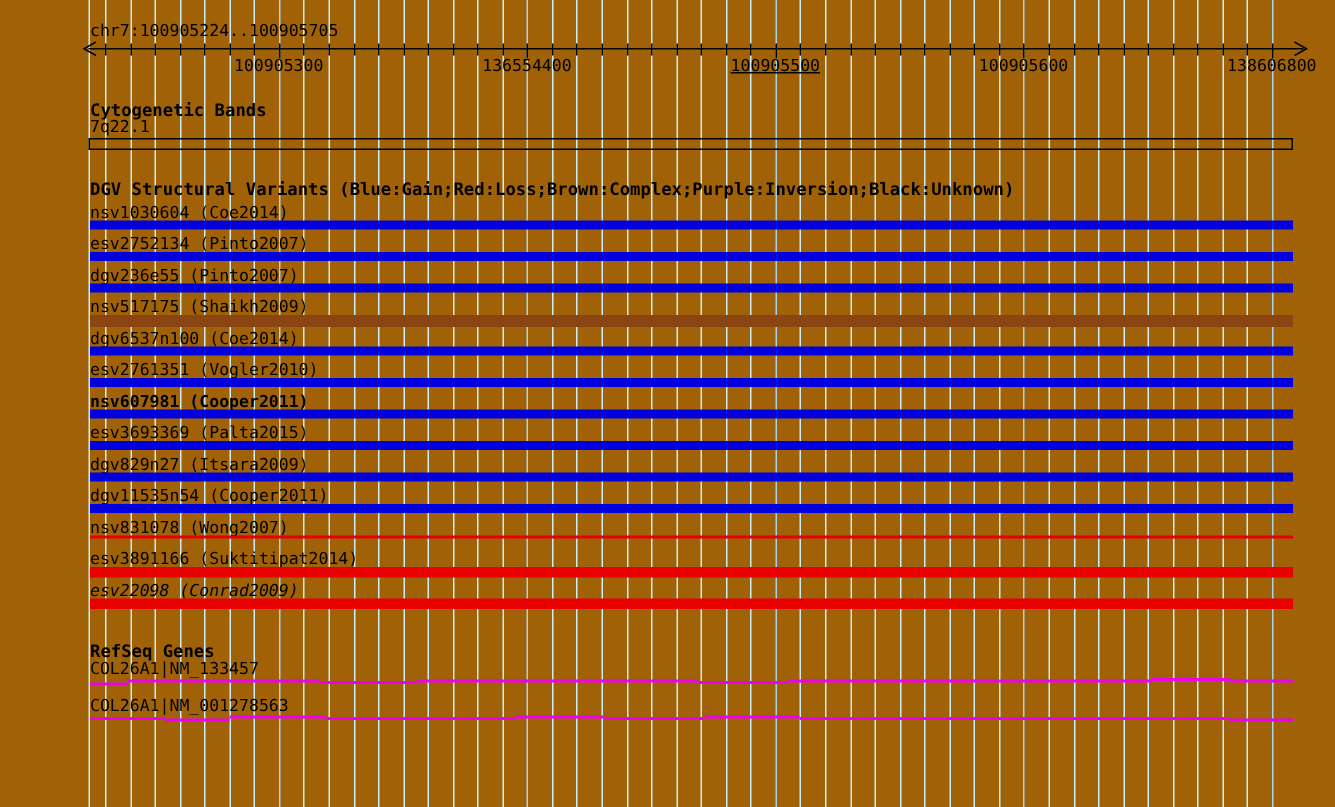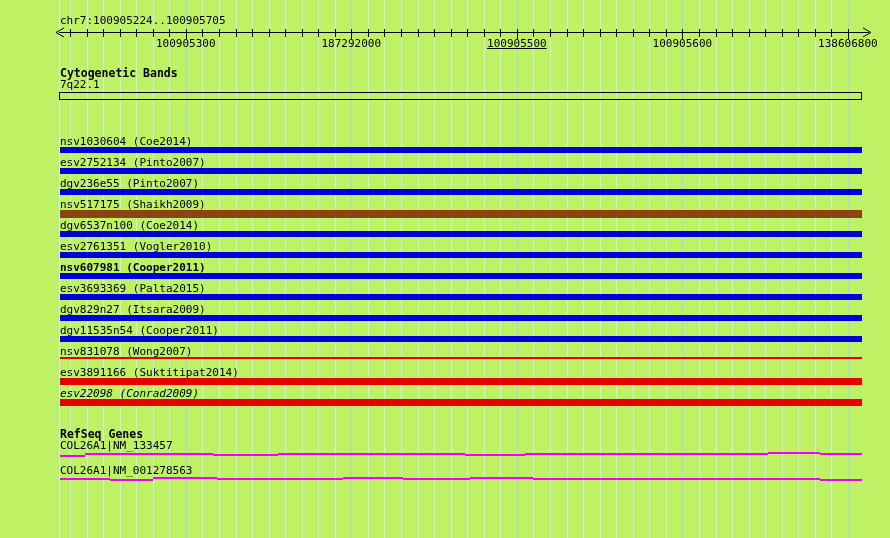--- a/index.html
+++ b/index.html
@@ -1,18 +1,18 @@
 <!DOCTYPE html>
 <html><head>
 <meta charset="utf-8">
 <style>
   html,body{margin:0;padding:0;background:#fff}
   #stage{
     position:relative;width:890px;height:538px;overflow:hidden;
-    background:#bef264;
+    background:#a16207;
     font-family:"DejaVu Sans Mono","Liberation Mono",monospace;
   }
   .gl{position:absolute;top:0;height:538px;width:1px}
   .txt{position:absolute;font-size:11px;line-height:11px;white-space:pre;color:#000}
   .hdr{font-weight:bold;font-size:11.5px;line-height:12px}
   .tick{position:absolute;width:1px;background:#000}
   .ticklabel{position:absolute;width:80px;text-align:center;font-size:11px;line-height:11px;color:#000;white-space:pre}
   .axis{position:absolute;height:1px;background:#000}
   .bar{position:absolute;left:60px;width:802px}
   .band{position:absolute;border:1px solid #000;background:transparent}
@@ -100,21 +100,21 @@
       <div class="tick" style="left: 202.4px; top: 29px; height: 8px;"></div>
       <div class="tick" style="left: 218.9px; top: 29px; height: 8px;"></div>
       <div class="tick" style="left: 235.5px; top: 29px; height: 8px;"></div>
       <div class="tick" style="left: 252px; top: 29px; height: 8px;"></div>
       <div class="tick" style="left: 268.6px; top: 29px; height: 8px;"></div>
       <div class="tick" style="left: 285.1px; top: 29px; height: 8px;"></div>
       <div class="tick" style="left: 301.7px; top: 29px; height: 8px;"></div>
       <div class="tick" style="left: 318.2px; top: 29px; height: 8px;"></div>
       <div class="tick" style="left: 334.8px; top: 29px; height: 8px;"></div>
       <div class="tick" style="left: 351.3px; top: 29px; height: 10px;"></div>
-      <div class="ticklabel" style="left: 311.3px; top: 38px;">187292000</div>
+      <div class="ticklabel" style="left: 311.3px; top: 38px;">136554400</div>
       <div class="tick" style="left: 367.9px; top: 29px; height: 8px;"></div>
       <div class="tick" style="left: 384.4px; top: 29px; height: 8px;"></div>
       <div class="tick" style="left: 401px; top: 29px; height: 8px;"></div>
       <div class="tick" style="left: 417.5px; top: 29px; height: 8px;"></div>
       <div class="tick" style="left: 434.1px; top: 29px; height: 8px;"></div>
       <div class="tick" style="left: 450.7px; top: 29px; height: 8px;"></div>
       <div class="tick" style="left: 467.2px; top: 29px; height: 8px;"></div>
       <div class="tick" style="left: 483.8px; top: 29px; height: 8px;"></div>
       <div class="tick" style="left: 500.3px; top: 29px; height: 8px;"></div>
       <div class="tick" style="left: 516.9px; top: 29px; height: 10px;"></div>
@@ -140,20 +140,21 @@
       <div class="tick" style="left: 814.8px; top: 29px; height: 8px;"></div>
       <div class="tick" style="left: 831.4px; top: 29px; height: 8px;"></div>
       <div class="tick" style="left: 847.9px; top: 29px; height: 10px;"></div>
       <div class="ticklabel" style="left: 807.9px; top: 38px;">138606800</div>
     </div>
 
   <div class="txt hdr" style="left:60px;top:67px">Cytogenetic Bands</div>
   <div class="txt" style="left:60px;top:79px">7q22.1</div>
   <div class="band" style="left:59px;top:92px;width:801px;height:6px"></div>
 
+  <div class="txt hdr" style="left:60px;top:120px">DGV Structural Variants (Blue:Gain;Red:Loss;Brown:Complex;Purple:Inversion;Black:Unknown)</div>
   <div id="dgv-tracks">
       <div class="txt" style="left: 60px; top: 136px;">nsv1030604 (Coe2014)</div>
       <div class="bar" style="top: 147px; height: 6px; background: rgb(0, 0, 221);"></div>
       <div class="txt" style="left: 60px; top: 157px;">esv2752134 (Pinto2007)</div>
       <div class="bar" style="top: 168px; height: 6px; background: rgb(0, 0, 221);"></div>
       <div class="txt" style="left: 60px; top: 178px;">dgv236e55 (Pinto2007)</div>
       <div class="bar" style="top: 189px; height: 6px; background: rgb(0, 0, 221);"></div>
       <div class="txt" style="left: 60px; top: 199px;">nsv517175 (Shaikh2009)</div>
       <div class="bar" style="top: 210px; height: 8px; background: rgb(139, 69, 19);"></div>
       <div class="txt" style="left: 60px; top: 220px;">dgv6537n100 (Coe2014)</div>

